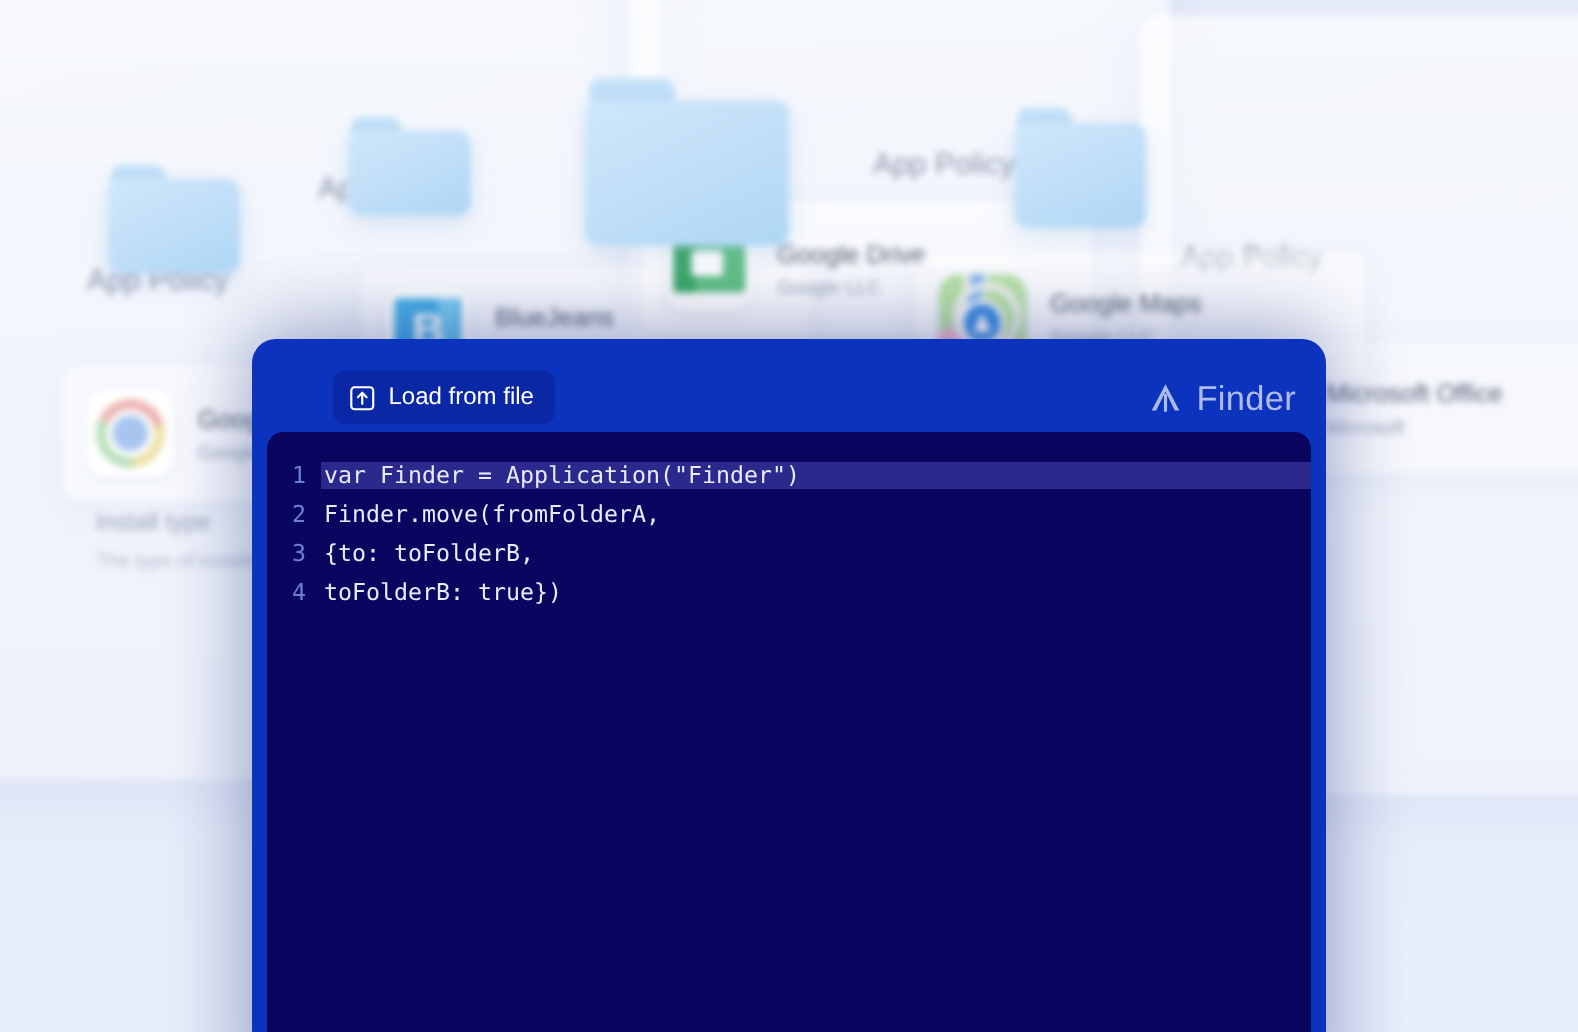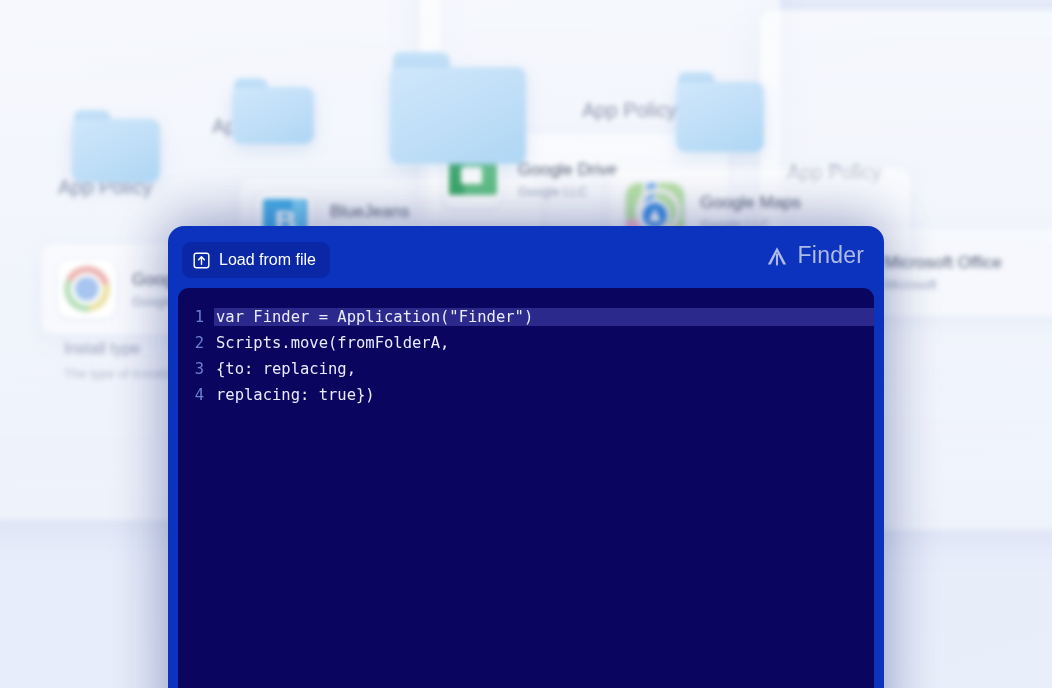--- a/index.html
+++ b/index.html
@@ -234,24 +234,25 @@
     background: #0b33bd;
     border-radius: 16px 16px 0 0;
     box-shadow: 0 -6px 50px rgba(20,40,120,0.28), 0 0 60px rgba(20,40,120,0.20);
     overflow: hidden;
   }
 
   #dialog-header {
     position: relative;
     height: 62px;
     display: flex;
-    align-items: flex-start;
+    align-items: center;
     justify-content: space-between;
     padding: 16px 20px 0 14px;
     box-sizing: border-box;
+    margin-left: 40px;
   }
 
   #load-btn {
     display: inline-flex;
     align-items: center;
     gap: 9px;
     background: #0a28a5;
     border: none;
     border-radius: 9px;
     color: #ffffff;
@@ -439,30 +440,30 @@
 
     <div id="editor">
 
       <div class="code-line highlight">
         <span class="lineno">1</span>
         <span class="codetext">var Finder = Application("Finder")</span>
       </div>
 
       <div class="code-line">
         <span class="lineno">2</span>
-        <span class="codetext">Scripts.move(fromFolderA,</span>
+        <span class="codetext">Finder.move(fromFolderA,</span>
       </div>
 
       <div class="code-line">
         <span class="lineno">3</span>
-        <span class="codetext">{to: replacing,</span>
+        <span class="codetext">{to: toFolderB,</span>
       </div>
 
       <div class="code-line">
         <span class="lineno">4</span>
-        <span class="codetext">replacing: true})</span>
+        <span class="codetext">toFolderB: true})</span>
       </div>
 
     </div>
 
   </div>
 
 </div>
 
 </body></html>

